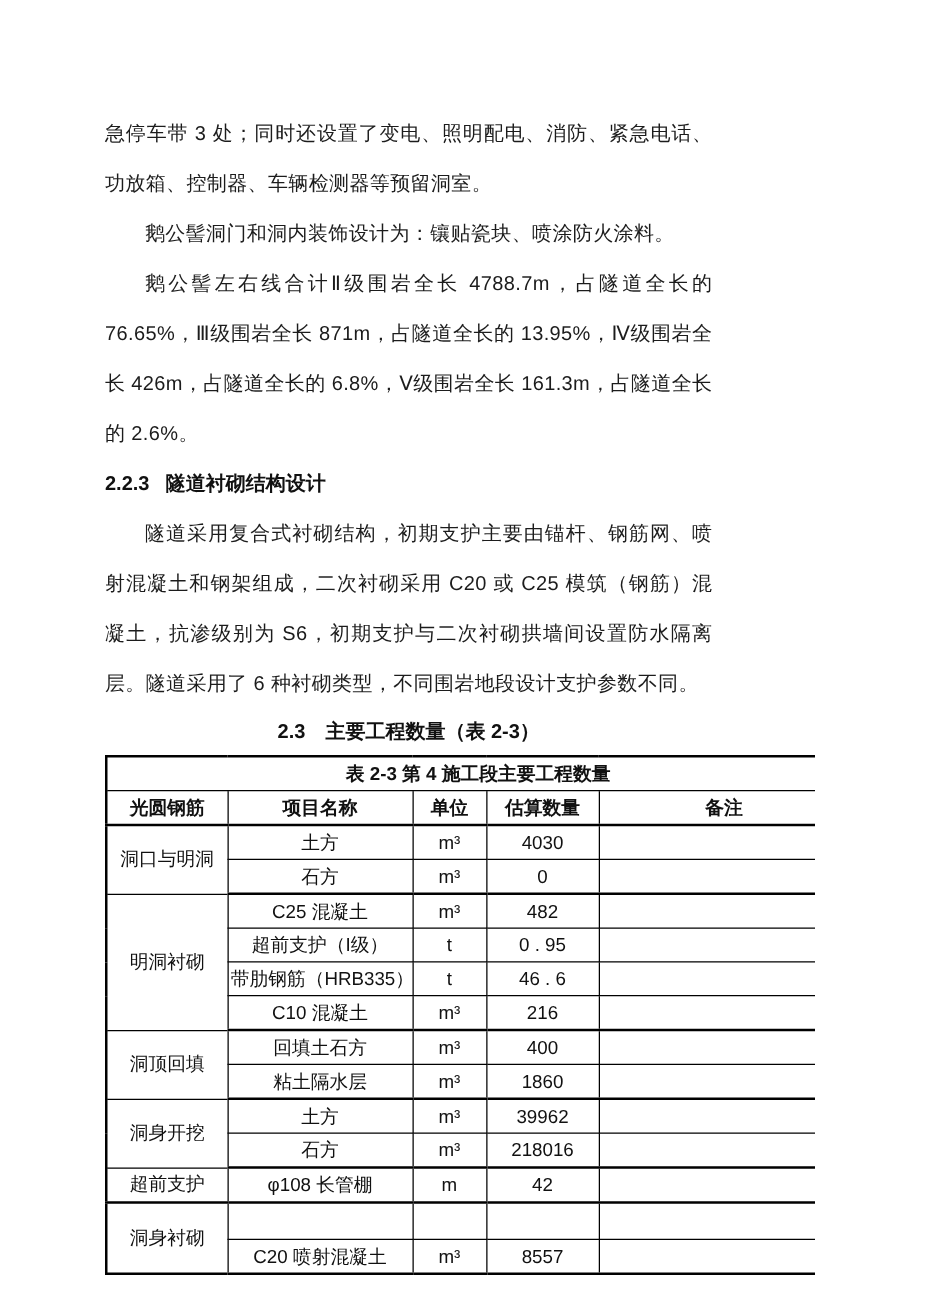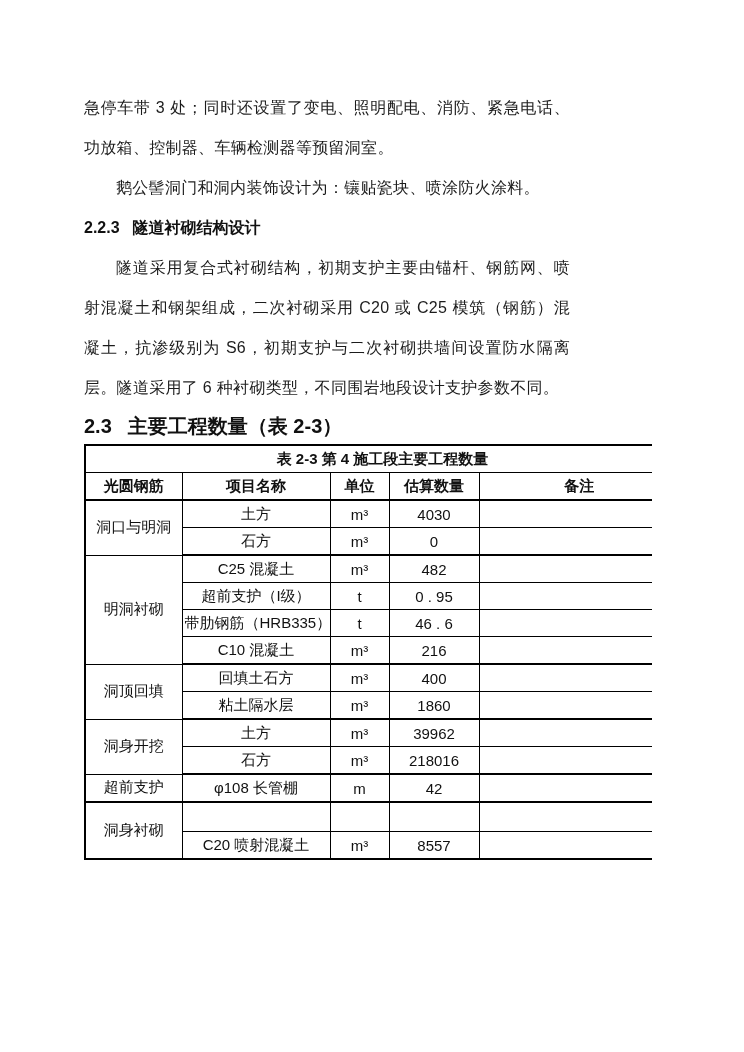--- a/index.html
+++ b/index.html
@@ -29,24 +29,25 @@
   p.indent { text-indent: 32px; }
   h3.sub-heading {
     margin: 0;
     font-size: 16px;
     font-weight: bold;
     line-height: 40px;
     color: #111;
   }
   h2.section-heading {
     margin: 0;
-    font-size: 20px;
+    font-size: 16px;
     font-weight: bold;
     line-height: 36px;
     color: #111;
+    text-align: center;
   }
   .hnum { margin-right: 16px; }
   .hnum-small { margin-right: 13px; }
 
   table.qty-table {
     border-collapse: collapse;
     table-layout: fixed;
     width: 595px;
     margin: 0;
     border: 2px solid #000;
@@ -77,20 +78,21 @@
 </head>
 <body>
 
 <div class="page">
 
   <p class="body-text">急停车带 3 处；同时还设置了变电、照明配电、消防、紧急电话、功放箱、控制器、车辆检测器等预留洞室。</p>
 
   <p class="body-text indent">鹅公髻洞门和洞内装饰设计为：镶贴瓷块、喷涂防火涂料。</p>
 
 
+  <p class="body-text indent">鹅公髻左右线合计Ⅱ级围岩全长 4788.7m，占隧道全长的 76.65%，Ⅲ级围岩全长 871m，占隧道全长的 13.95%，Ⅳ级围岩全长 426m，占隧道全长的 6.8%，Ⅴ级围岩全长 161.3m，占隧道全长的 2.6%。</p>
 
   <h3 class="sub-heading">
     <span class="hnum-small">2.2.3</span><span>隧道衬砌结构设计</span>
   </h3>
 
   <p class="body-text indent">隧道采用复合式衬砌结构，初期支护主要由锚杆、钢筋网、喷射混凝土和钢架组成，二次衬砌采用 C20 或 C25 模筑（钢筋）混凝土，抗渗级别为 S6，初期支护与二次衬砌拱墙间设置防水隔离层。隧道采用了 6 种衬砌类型，不同围岩地段设计支护参数不同。</p>
 
   <h2 class="section-heading">
     <span class="hnum">2.3</span><span>主要工程数量（表 2-3）</span>
   </h2>

